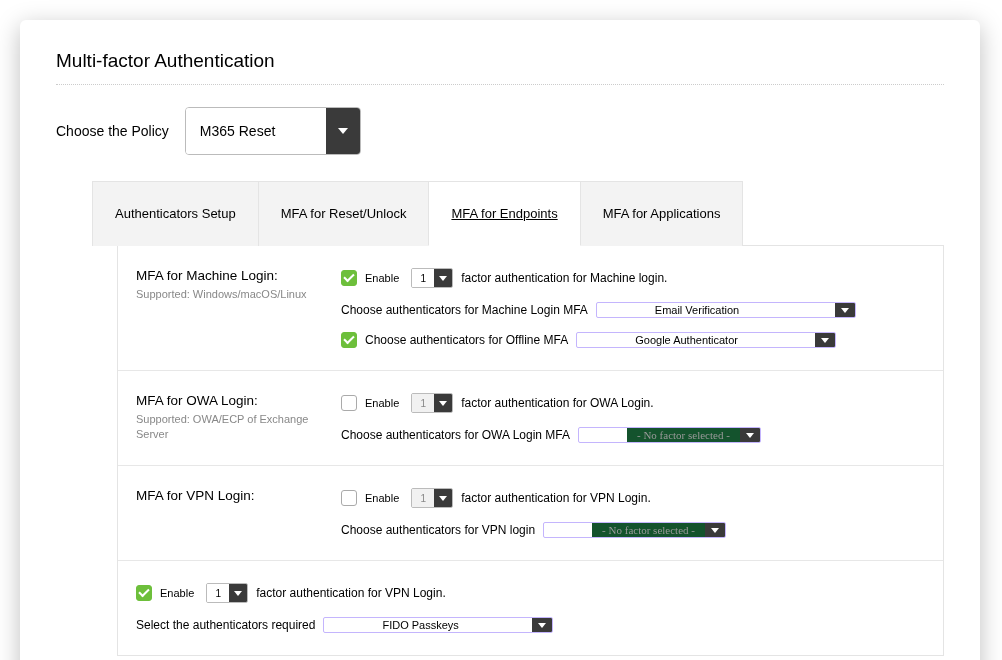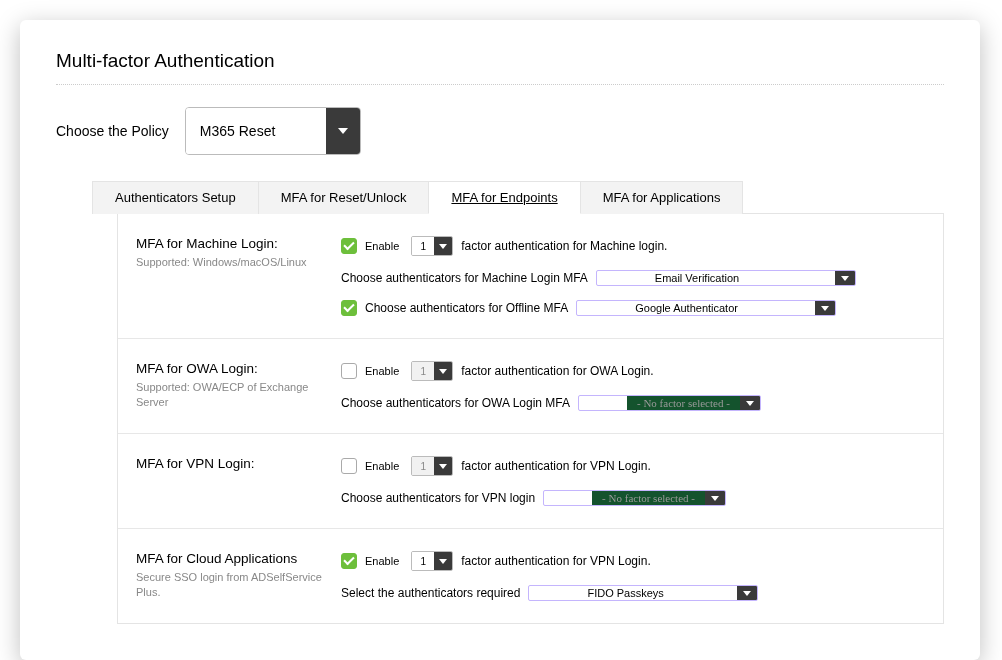--- a/index.html
+++ b/index.html
@@ -71,21 +71,21 @@
   border-right: 4px solid transparent;
   border-top: 5px solid #fff;
 }
 .content {
   margin-left: 36px;
 }
 .tabs {
   display: flex;
 }
 .tab {
-  padding: 8px 22px;
+  padding: 24px 22px;
   font-size: 13px;
   background: #f3f3f3;
   border: 1px solid #e4e4e4;
   border-bottom: none;
   cursor: pointer;
   margin-right: -1px;
 }
 .tab.active {
   background: #fff;
   border-bottom: 1px solid #fff;
@@ -334,24 +334,20 @@
               <div class="dd-val narrow">- No factor selected -</div>
               <div class="dd-btn">
                   <span class="chev-down-sm"></span>
                 </div>
             </div>
           </div>
         </div>
       </div>
 
       <div class="section">
-        <div class="section-left">
-          <div class="section-title">MFA for Cloud Applications</div>
-          <div class="section-sub">Secure SSO login from ADSelfService Plus.</div>
-        </div>
         <div class="section-right">
           <div class="row">
             <span class="checkbox checked"></span>
             <span class="enable-label">Enable</span>
             <div class="num-select">
               <div class="num-val">1</div>
               <div class="num-btn">
                   <span class="chev-down-sm"></span>
                 </div>
             </div>

